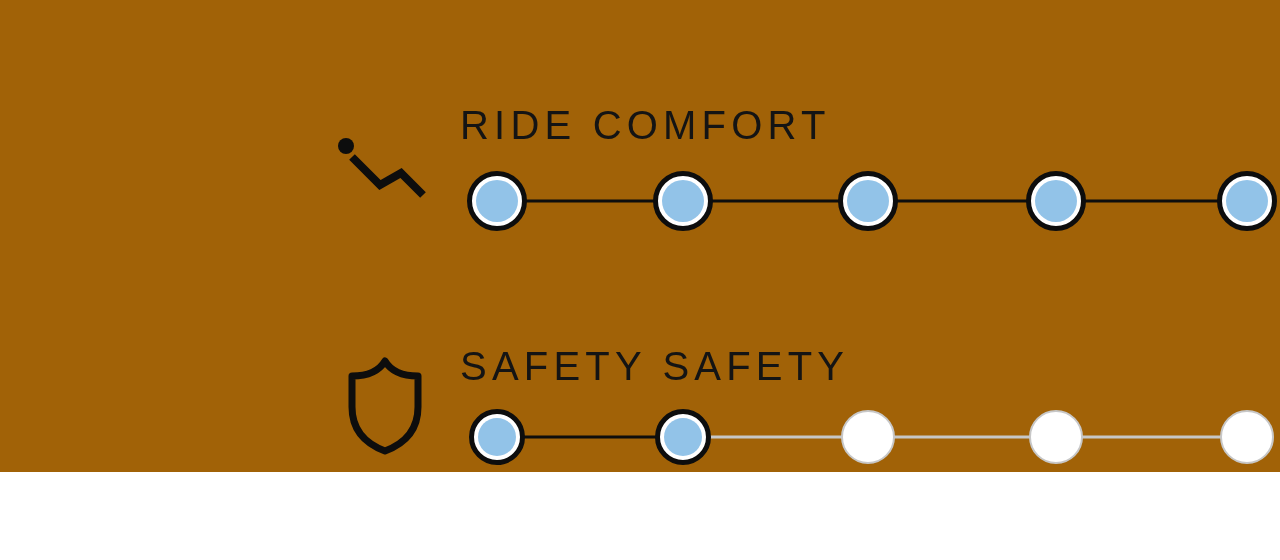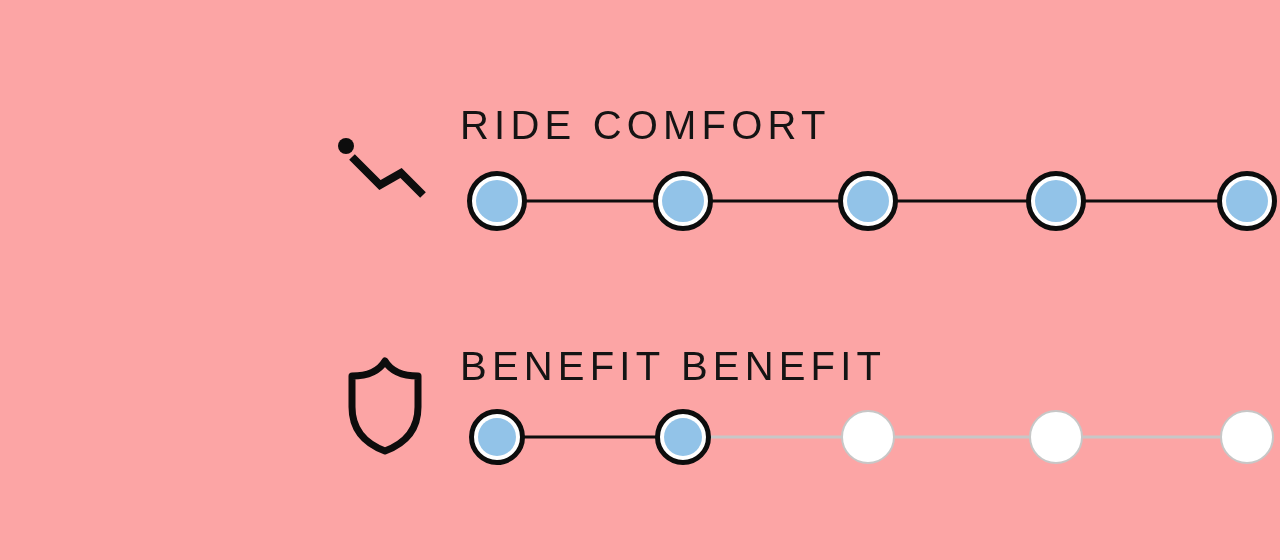--- a/index.html
+++ b/index.html
@@ -8,22 +8,22 @@
     padding: 0;
     background: #ffffff;
   }
   body {
     font-family: "Liberation Sans", "DejaVu Sans", sans-serif;
     -webkit-font-smoothing: antialiased;
   }
   #stage {
     position: relative;
     width: 1280px;
-    height: 560px;
-    background: #fca5a5;
+    height: 472px;
+    background: #a16207;
     overflow: hidden;
   }
 
   
   .row {
     position: absolute;
     left: 0;
     width: 1280px;
   }
   #row-ride   { top: 90px;  height: 170px; }
@@ -152,21 +152,21 @@
         <path d="M 40 6
                  C 47 18, 60 21, 73 21
                  L 73 52
                  C 73 78, 56 90, 40 96
                  C 24 90, 7 78, 7 52
                  L 7 21
                  C 20 21, 33 18, 40 6 Z" fill="none" stroke="#0d0d0d" stroke-width="7" stroke-linejoin="round" stroke-linecap="round"></path>
       </svg>
     </span>
 
-    <h2 class="heading">BENEFIT BENEFIT</h2>
+    <h2 class="heading">SAFETY SAFETY</h2>
 
     <div class="stepper">
 
       <span class="seg" style="left:497px;  width:186px;"></span>
       <span class="seg inactive" style="left:683px;  width:185px;"></span>
       <span class="seg inactive" style="left:868px;  width:188px;"></span>
       <span class="seg inactive" style="left:1056px; width:191px;"></span>
 
       <span class="node active" style="left:497px;  width:56px; height:56px;">
           <span class="core" style="width:38px;height:38px;"></span>

